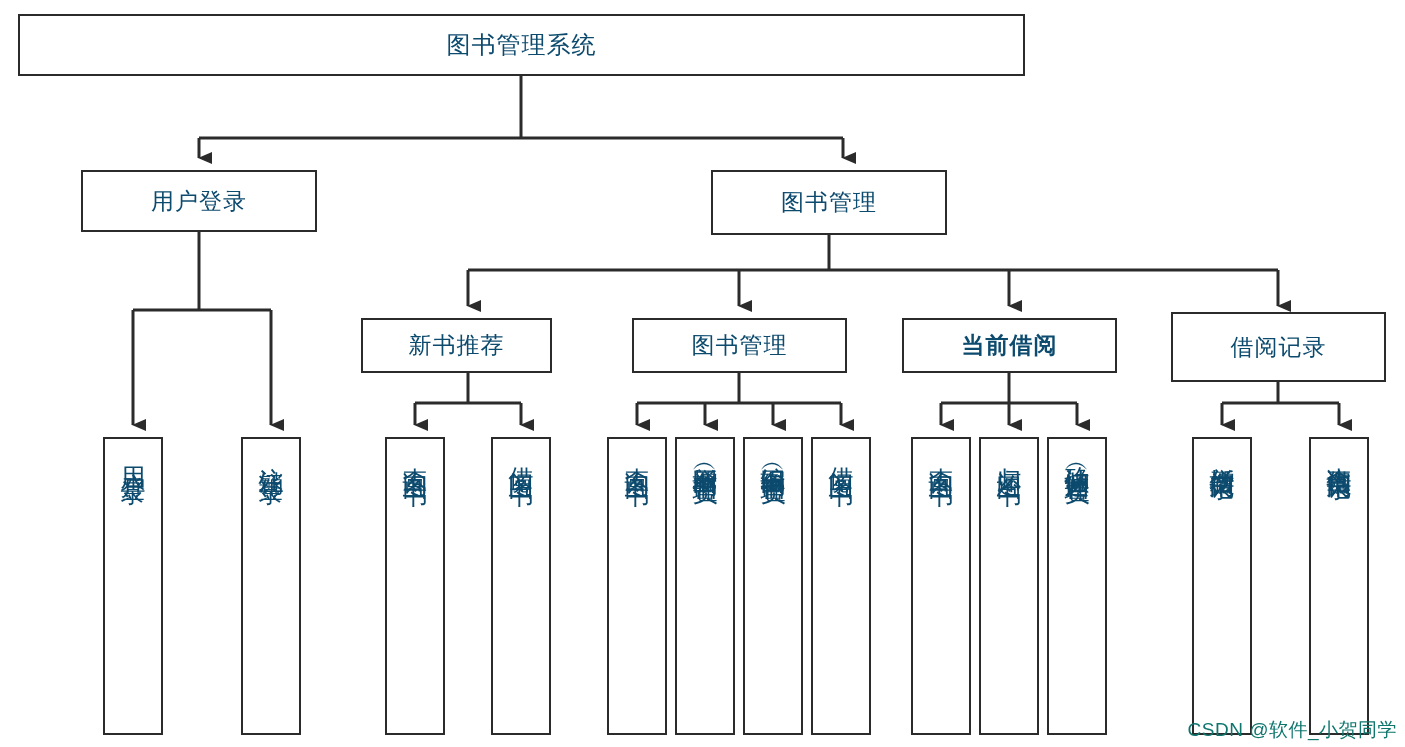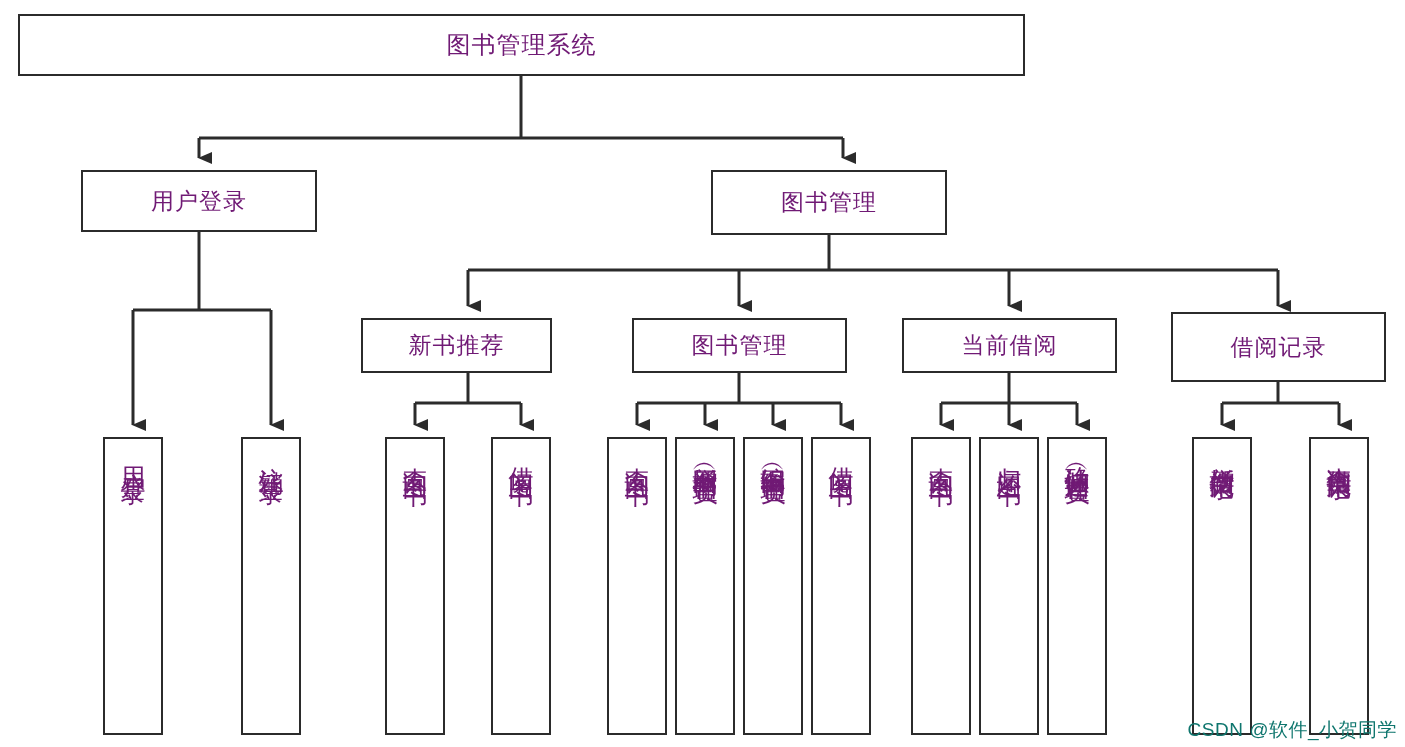--- a/index.html
+++ b/index.html
@@ -26,21 +26,21 @@
     pointer-events: none;
   }
   .node {
     position: absolute;
     box-sizing: border-box;
     background: #ffffff;
     border: 2px solid #2b2b2b;
     display: flex;
     align-items: center;
     justify-content: center;
-    color: #701a75;
+    color: #0c4a6e;
     text-align: center;
   }
   .node .lbl {
     display: block;
     line-height: 1.25;
   }
   
   .node.h .lbl {
     font-size: 23px;
     letter-spacing: 1px;
@@ -144,21 +144,21 @@
   <div class="node h" style="left:711px; top:170px; width:236px; height:65px;">
     <span class="lbl">图书管理</span>
   </div>
 
   <div class="node h" style="left:361px; top:318px; width:191px; height:55px;">
     <span class="lbl">新书推荐</span>
   </div>
   <div class="node h" style="left:632px; top:318px; width:215px; height:55px;">
     <span class="lbl">图书管理</span>
   </div>
-  <div class="node h" style="left:902px; top:318px; width:215px; height:55px;">
+  <div class="node h" style="left:902px; top:318px; width:215px; height:55px;font-weight:bold;">
     <span class="lbl">当前借阅</span>
   </div>
   <div class="node h" style="left:1171px; top:312px; width:215px; height:70px;">
     <span class="lbl">借阅记录</span>
   </div>
 
   <div class="node v" style="left:103px; top:437px; width:60px; height:298px;">
     <span class="lbl">用户登录</span>
   </div>
   <div class="node v" style="left:241px; top:437px; width:60px; height:298px;">

